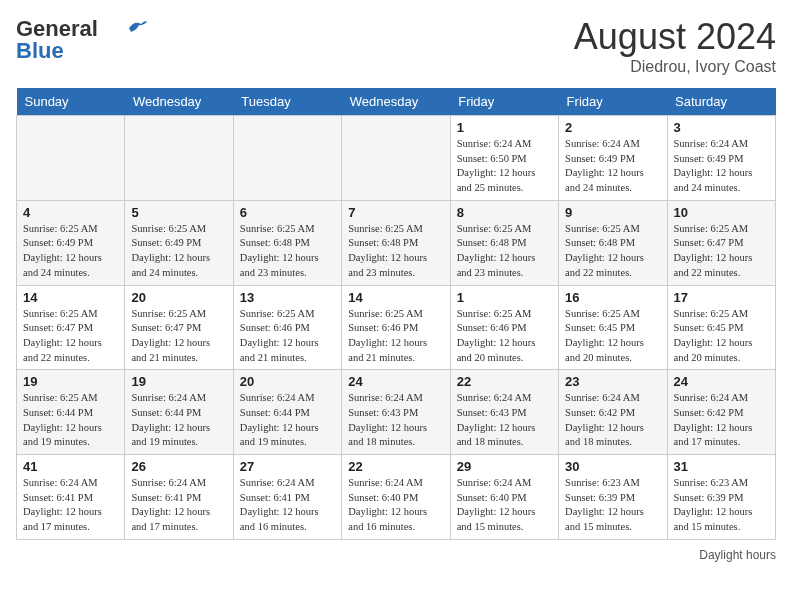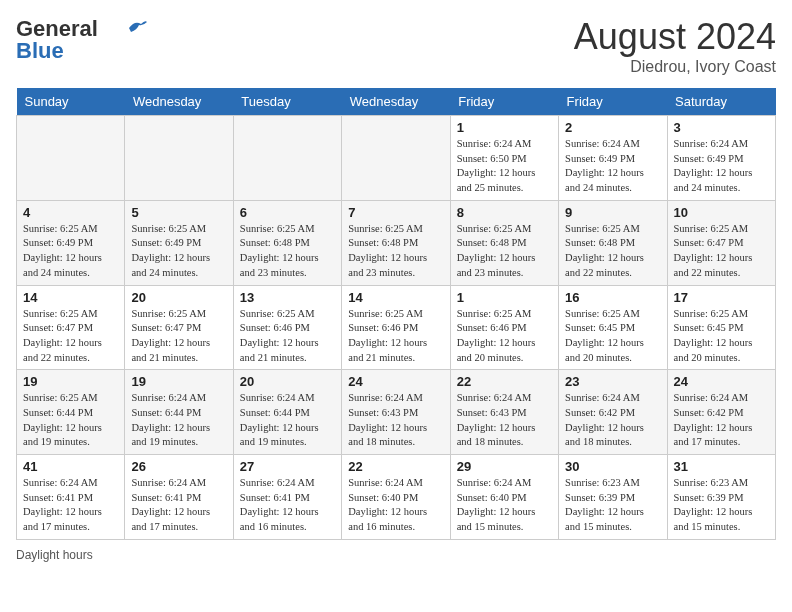--- a/index.html
+++ b/index.html
@@ -72,21 +72,21 @@
     .day-info {
       color: #333;
       line-height: 1.4;
       font-size: 10.5px;
       font-family: Liberation Serif, serif;
     }
     .footer {
       margin-top: 8px;
       font-size: 12px;
       color: #555;
-      text-align: left;
+      text-align: right;
     }
     
     .row-even td { background: #f0f4fa; }
     .row-odd td { background: #ffffff; }
     .row-even td.empty, .row-odd td.empty { background: #f5f5f5; }
   </style>
 </head>
 <body>
 
 <div class="header">

